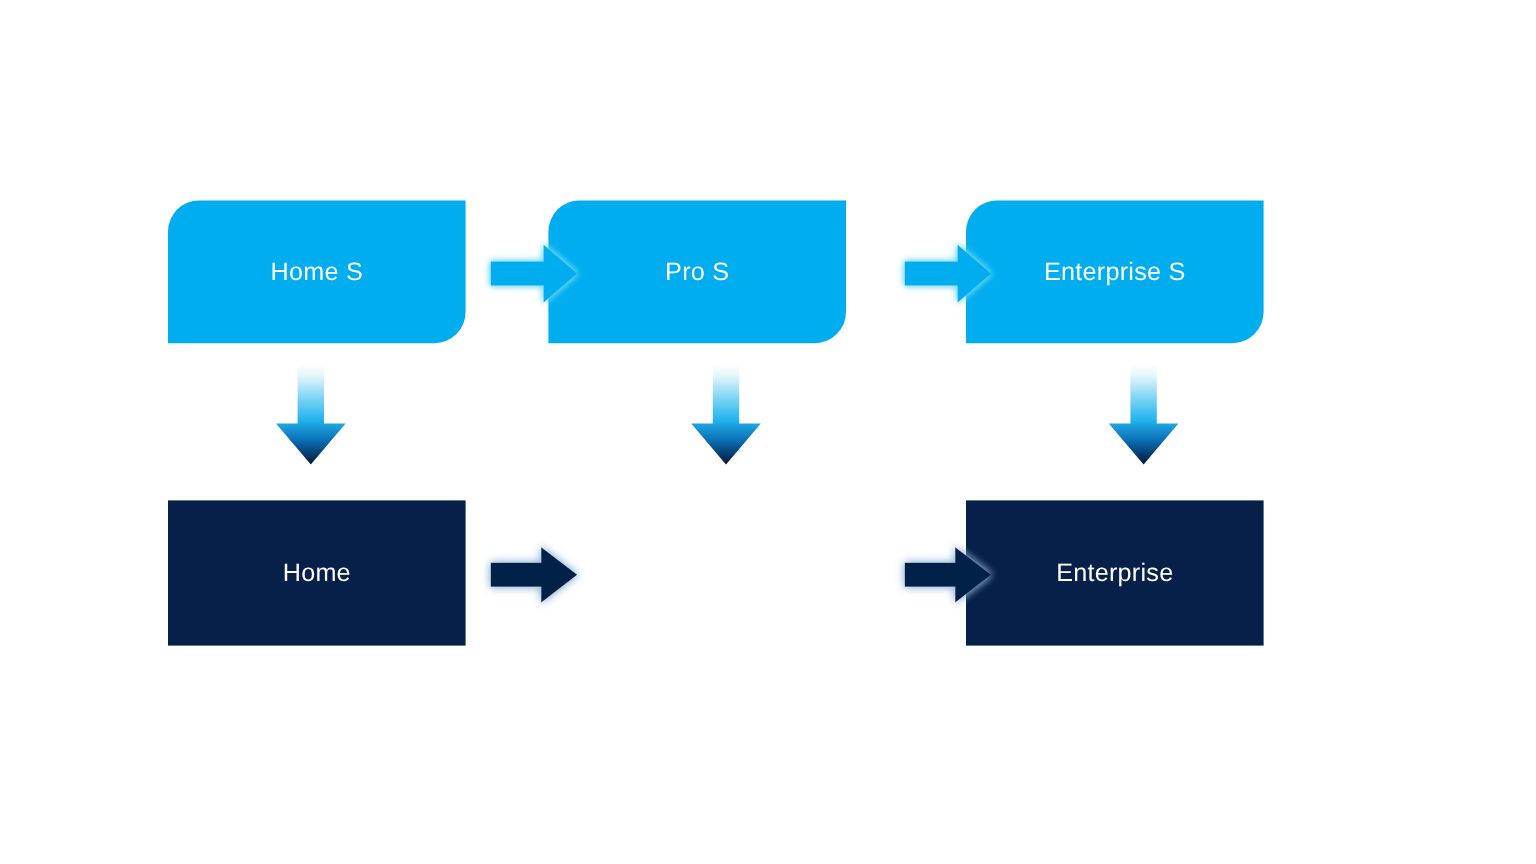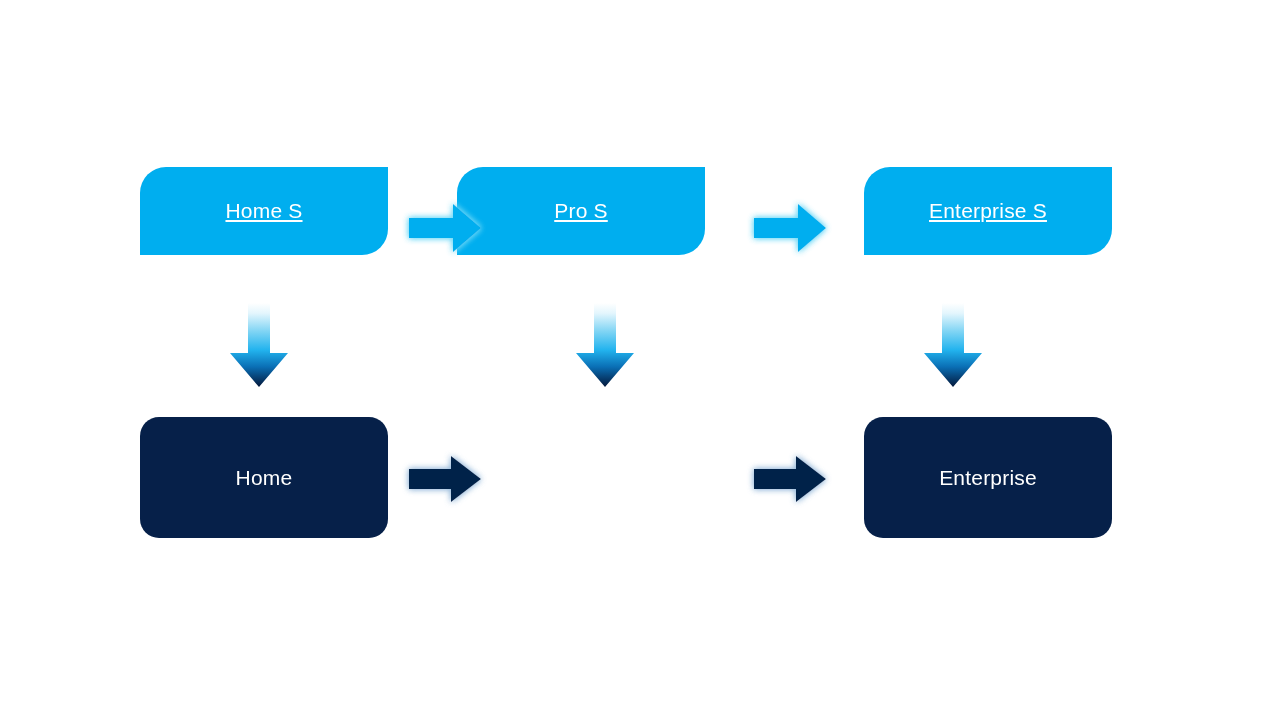--- a/index.html
+++ b/index.html
@@ -57,26 +57,26 @@
   
   .arrow {
     position: absolute;
   }
   .arrow svg {
     display: block;
     overflow: visible;
   }
 
   
-  .row-top    { top: 167px; height: 88px; text-decoration: underline; }
-  .row-bottom { top: 417px; height: 121px; border-radius: 19px; }
+  .row-top    { top: 167px; height: 119px; }
+  .row-bottom { top: 417px; height: 121px; }
 
   .col-1 { left: 140px; width: 248px; }
   .col-2 { left: 457px; width: 248px; }
-  .col-3 { left: 864px; width: 248px; }
+  .col-3 { left: 805px; width: 248px; }
 </style>
 </head>
 <body>
 
 <div id="canvas">
 
   <div class="node node-service row-top col-1">
     <span class="node-label">Home S</span>
   </div>
 

